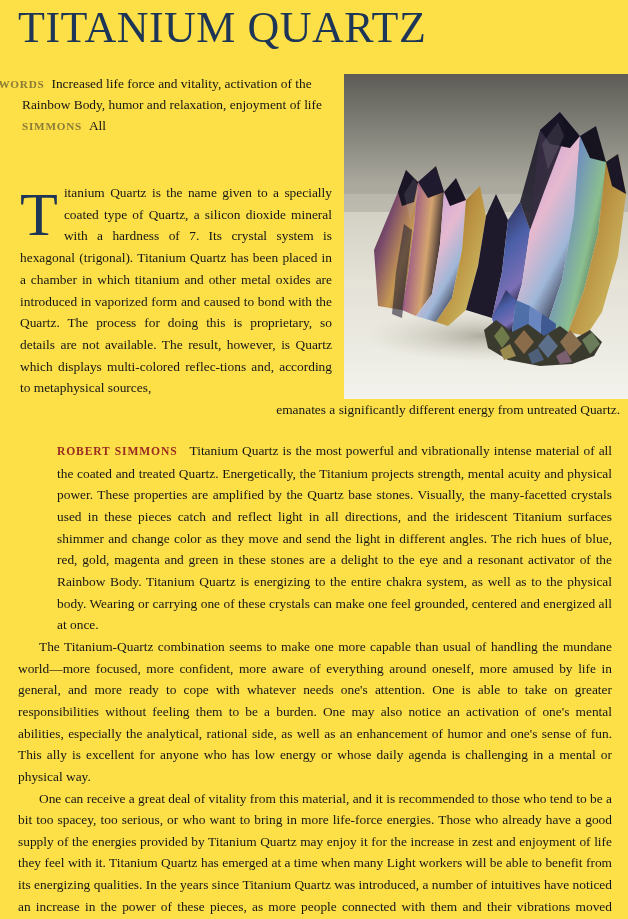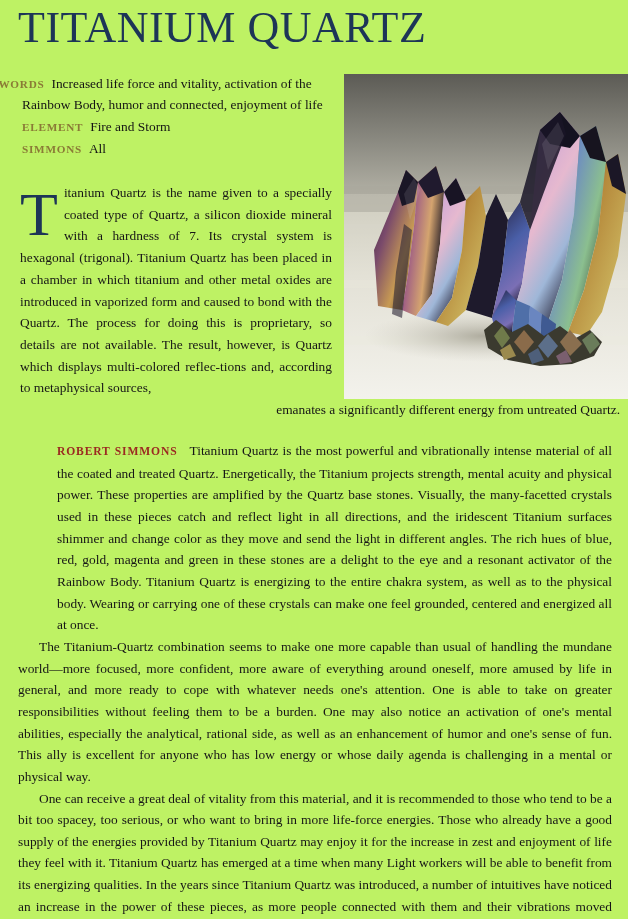--- a/index.html
+++ b/index.html
@@ -14,21 +14,21 @@
     font-family: "Liberation Serif", "DejaVu Serif", serif;
     color: #161616;
     position: relative;
   }
   .page {
     position: relative;
     width: 628px;
     height: 919px;
     padding: 0;
     box-sizing: border-box;
-    background: #bef264;
+    background: #fde047;
   }
 
   
   .title {
     position: absolute;
     left: 18px;
     top: 2px;
     font-size: 44px;
     line-height: 52px;
     letter-spacing: 0.5px;
@@ -253,24 +253,21 @@
       <polygon points="184,280 194,274 200,286 188,290" fill="#4e5f7a"></polygon>
       <polygon points="212,282 222,276 228,288 216,290" fill="#7a5f6f"></polygon>
 
       <polygon points="198,70 214,48 220,62 204,96" fill="#ffffff" opacity="0.10"></polygon>
       <polygon points="60,120 70,104 76,116 66,146" fill="#ffffff" opacity="0.10"></polygon>
     </svg>
   </div>
 
   <div class="keyblock">
     <div class="kv kw kw-wrap">
-      <span class="lbl">KEY WORDS</span><span class="val">Increased life force and vitality, activation of the Rainbow Body, humor and connected, enjoyment of life</span>
-    </div>
-    <div class="kv small-gap">
-      <span class="lbl">ELEMENT</span><span class="val">Fire and Storm</span>
+      <span class="lbl">KEY WORDS</span><span class="val">Increased life force and vitality, activation of the Rainbow Body, humor and relaxation, enjoyment of life</span>
     </div>
     <div class="kv">
       <span class="lbl">SIMMONS</span><span class="val">All</span>
     </div>
   </div>
 
   <div class="intro-narrow">
     <span class="dropcap">T</span><span>itanium Quartz is the name given to a specially coated type of Quartz, a silicon dioxide mineral with a hardness of 7. Its crystal system is hexagonal (trigonal). Titanium Quartz has been placed in a chamber in which titanium and other metal oxides are introduced in vaporized form and caused to bond with the Quartz. The process for doing this is proprietary, so details are not available. The result, however, is Quartz which displays multi-colored reflec-tions and, according to metaphysical sources,</span>
   </div>
   <div class="intro-tail">emanates a significantly different energy from untreated Quartz.</div>

